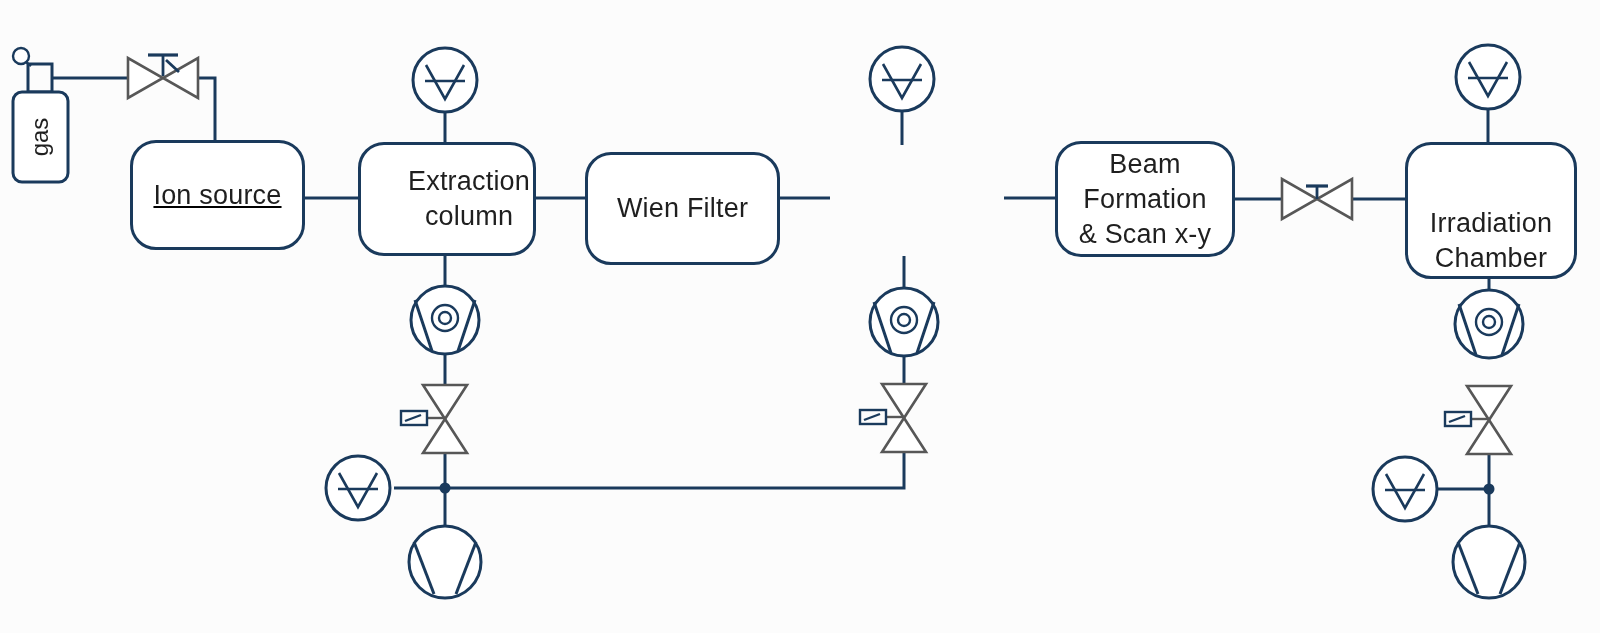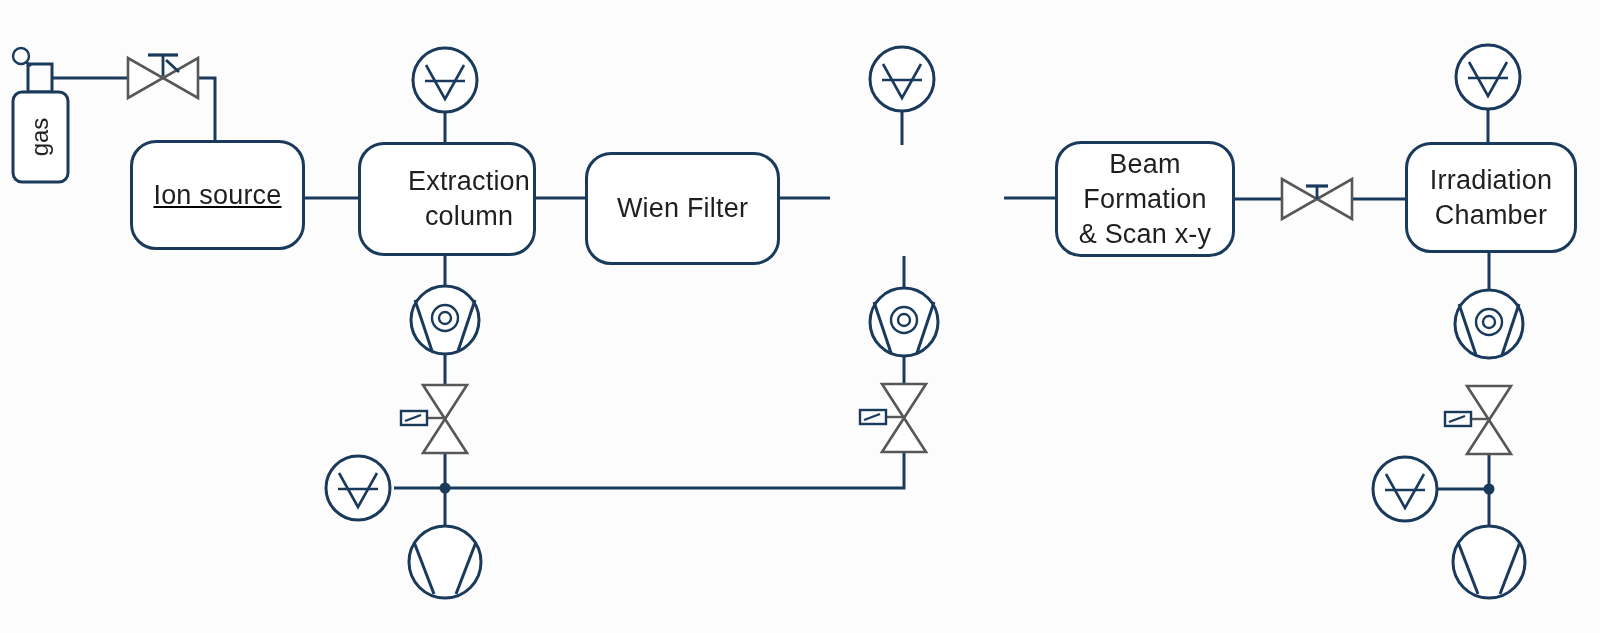--- a/index.html
+++ b/index.html
@@ -23,21 +23,21 @@
   }
   .pbox span{
     white-space:pre-line;text-align:center;color:var(--text);
     font-size:27px;line-height:35px;letter-spacing:0.2px;
   }
   .box-ion{left:130px;top:140px;width:175px;height:110px;text-decoration:underline;}
   .box-ext{left:358px;top:142px;width:178px;height:114px;padding-left:44px;}
   .box-wien{left:585px;top:152px;width:195px;height:113px;}
   .box-npf{left:830px;top:143px;width:174px;height:113px;}
   .box-beam{left:1055px;top:141px;width:180px;height:116px;}
-  .box-irr{left:1405px;top:142px;width:172px;height:111px;}
+  .box-irr{left:1405px;top:142px;width:172px;height:137px;align-items:flex-end;}
   
   .gas-label{
     position:absolute;left:0px;top:117px;width:80px;height:40px;
     line-height:40px;text-align:center;color:var(--text);font-size:24px;
     transform:rotate(-90deg);
   }
   
   .pipe{stroke:var(--line);stroke-width:3;fill:none;}
   .sym{stroke:var(--line);fill:#ffffff;}
   .symline{stroke:var(--line);fill:none;}

